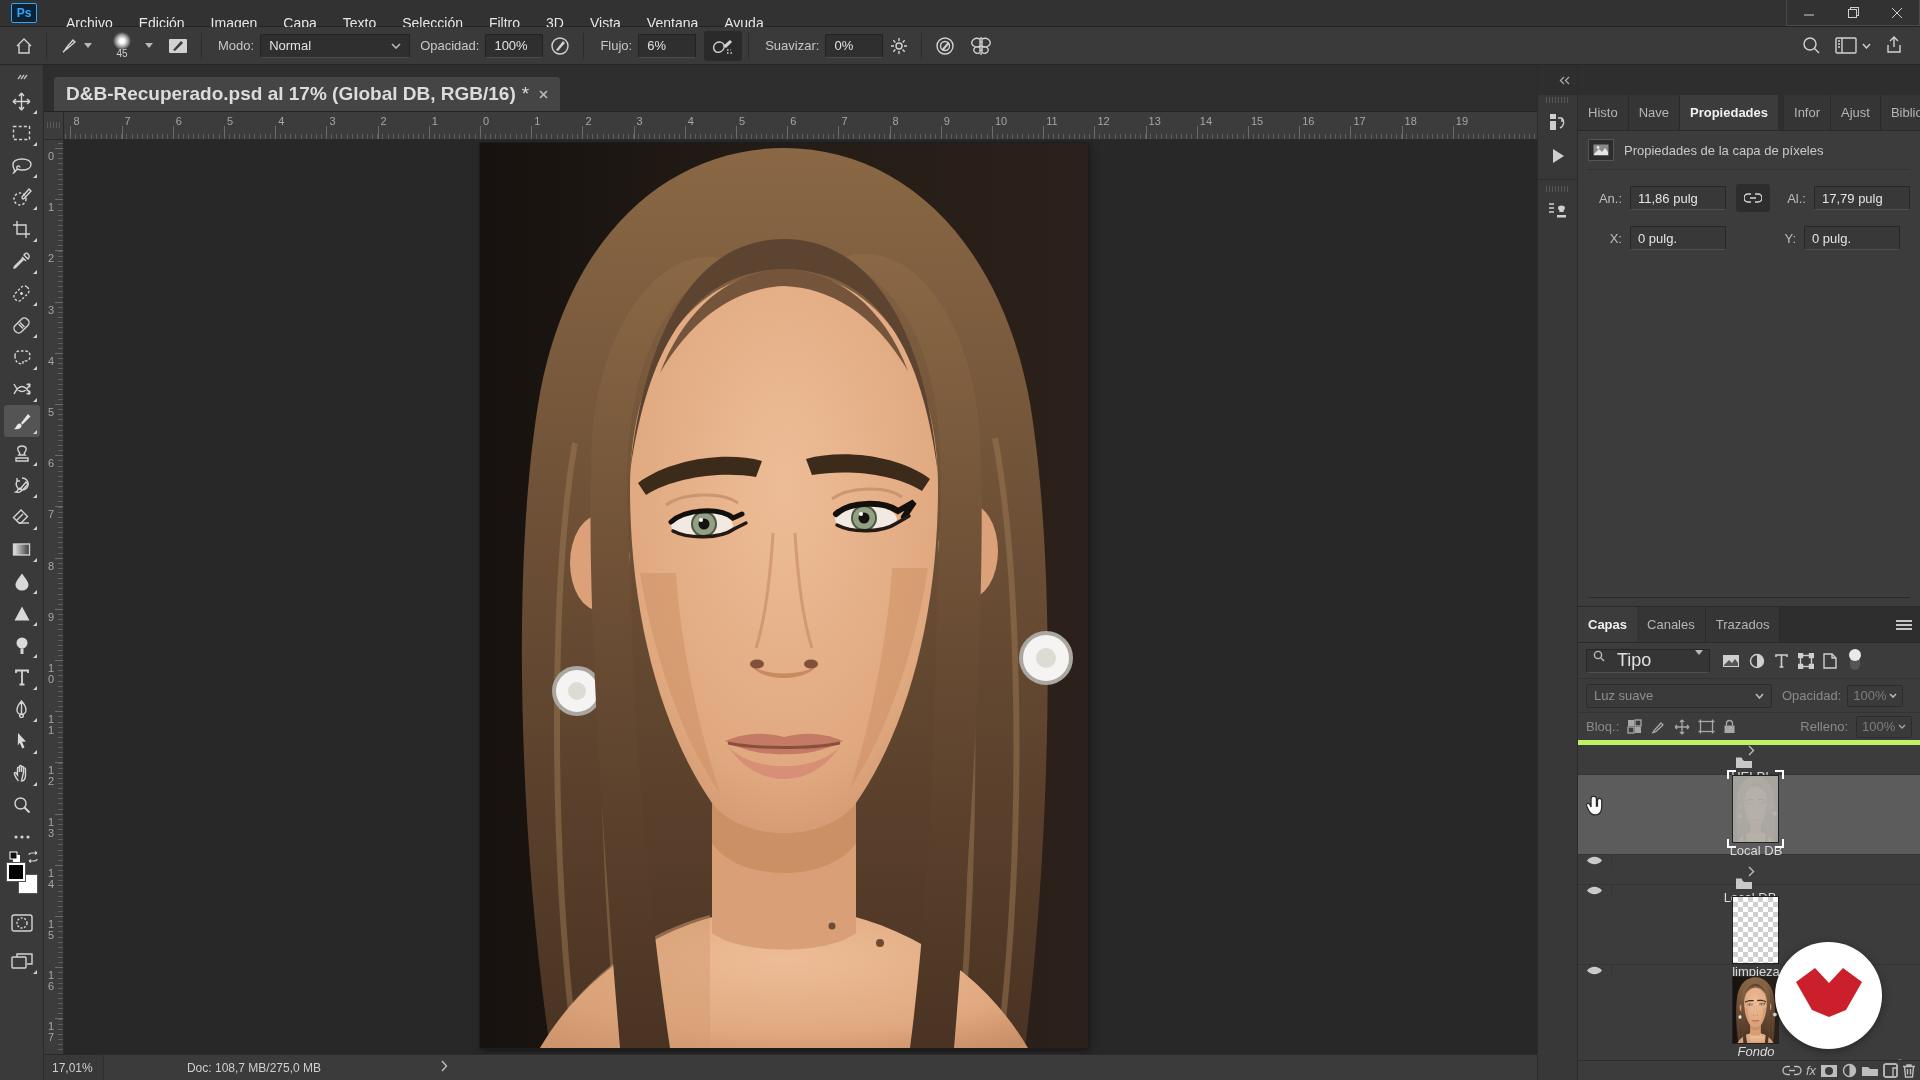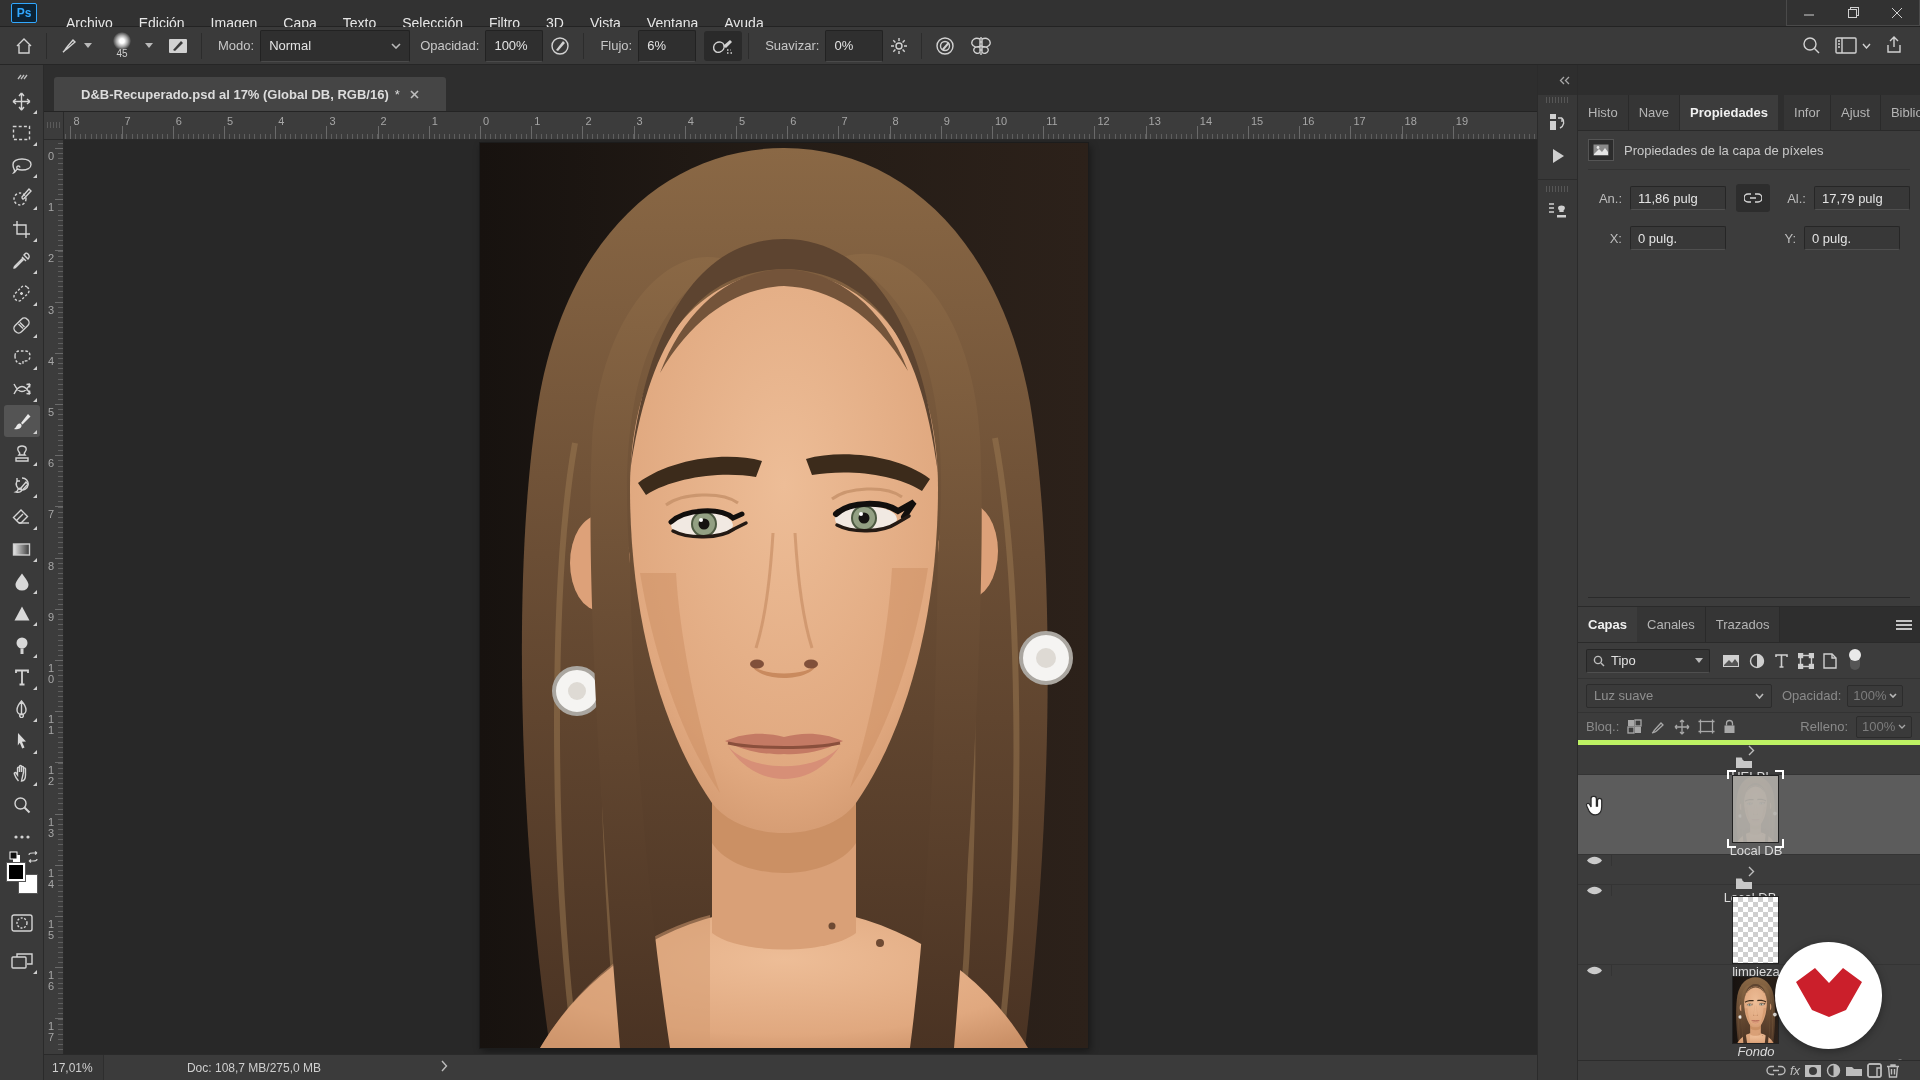--- a/index.html
+++ b/index.html
@@ -22,21 +22,21 @@
 
   
   .optionsbar { position:absolute; left:0; top:27px; width:1920px; height:38px;
     background:#3a3a3a; border-bottom:1px solid #262626; display:flex; align-items:center;
     color:#cfcfcf; font-size:13px;}
   .ob-icon { display:flex; align-items:center; justify-content:center; padding:0 7px; height:30px;}
   .ob-icon svg { stroke:#d2d2d2; fill:none; stroke-width:1.4; }
   .ob-sep { width:1px; height:26px; background:#2c2c2c; margin:0 6px; }
   .ob-label { color:#c7c7c7; margin:0 6px 0 10px; }
   .ob-well { background:#2f2f2f; border:1px solid #222; border-bottom-color:#4a4a4a;
-    height:32px; display:flex; align-items:center; padding:0 8px; color:#e3e3e3; border-radius:2px;gap:40px;}
+    height:24px; display:flex; align-items:center; padding:0 8px; color:#e3e3e3; border-radius:2px;gap:40px;}
   .ob-chev { margin-left:6px; display:flex; align-items:center;}
   .dd-arrow { width:0; height:0; border-left:4px solid transparent; border-right:4px solid transparent;
     border-top:5px solid #b9b9b9; }
   .chev-svg { stroke:#b9b9b9; fill:none; stroke-width:1.6;}
   .brush-preview { display:flex; flex-direction:column; align-items:center; width:34px; margin-left:6px;}
   .brush-dot { width:18px; height:18px; border-radius:50%;
     background:radial-gradient(circle, #ffffff 0 18%, rgba(255,255,255,.55) 45%, rgba(255,255,255,0) 72%);}
   .brush-num { font-size:10px; color:#cfcfcf; margin-top:-2px;}
   .ob-toggle-active { background:#2a2a2a; border-radius:3px; }
   .ob-right { margin-left:auto; display:flex; align-items:center; margin-right:10px;}
@@ -59,22 +59,22 @@
   .bg-swatch { position:absolute; right:0; bottom:0; width:18px; height:18px; background:#fff;
     outline:1px solid #555;}
   .mini-reset { position:absolute; left:2px; top:-14px; }
   .mini-swap { position:absolute; right:-2px; top:-14px; }
 
   
   .canvas-col { position:absolute; left:44px; top:65px; width:1493px; bottom:0; background:#282828;}
   .tabbar { position:absolute; left:0; top:0; width:100%; height:47px; background:#2e2e2e;
     border-bottom:1px solid #242424;}
   .doc-tab { position:absolute; left:10px; bottom:0; height:34px; background:#454545;
-    color:#dcdcdc; font-size:13px; font-weight:bold; display:flex; align-items:center;
-    padding:0 27px; border-radius:3px 3px 0 0;}
+    color:#dcdcdc; font-size:19px; font-weight:bold; display:flex; align-items:center;
+    padding:0 12px; border-radius:3px 3px 0 0;}
   .doc-tab .dirty { margin-left:6px; font-weight:normal;}
   .tab-close { margin-left:10px; display:flex; align-items:center;}
   .tab-close svg { stroke:#bdbdbd; stroke-width:1.6;}
   .ruler-corner { position:absolute; left:0; top:47px; width:20px; height:28px; background:#3c3c3c;
     border-right:1px solid #2a2a2a; border-bottom:1px solid #2a2a2a;
     background-image:repeating-linear-gradient(90deg,#5a5a5a 0 1px, transparent 1px 3px);
     background-size:14px 6px; background-position:3px 10px; background-repeat:no-repeat;}
   .hruler { position:absolute; left:20px; top:47px; right:0; height:28px; background:#3c3c3c;
     border-bottom:1px solid #2a2a2a; overflow:hidden;
     background-image:repeating-linear-gradient(90deg, #5e5e5e 0 1px, transparent 1px 5.12px);
@@ -130,22 +130,22 @@
   .fld-well { width:96px; height:24px; background:#383838; border:1px solid #262626;
     border-bottom-color:#4f4f4f; display:flex; align-items:center; padding:0 7px; color:#e4e4e4;
     border-radius:2px;}
   .link-box { width:34px; height:28px; background:#2d2d2d; border-radius:3px; margin:0 10px;
     display:flex; align-items:center; justify-content:center;}
   .props-spacer { height:348px; border-bottom:1px solid #2a2a2a;}
 
   
   .layers-panel { border-top:1px solid #2a2a2a;}
   .lp-filter { display:flex; align-items:center; height:36px; padding:0 8px; border-bottom:1px solid #333;}
-  .search-well { display:flex; align-items:center; gap:6px; width:124px; height:24px; background:#353535;
-    border:1px solid #262626; border-bottom-color:#4f4f4f; color:#e0e0e0; font-size:13px;
+  .search-well { display:flex; align-items:flex-start; gap:12px; width:124px; height:24px; background:#353535;
+    border:1px solid #262626; border-bottom-color:#4f4f4f; color:#e0e0e0; font-size:18px;
     padding:0 6px; border-radius:2px;}
   .search-well .dd-arrow { margin-left:auto;}
   .lp-filter-icons { display:flex; align-items:center; gap:9px; margin-left:12px;}
   .lp-filter-icons svg { stroke:#cfcfcf; fill:none; stroke-width:1.4;}
   .filter-pill { width:10px; height:18px; border-radius:6px; background:#555; position:relative; margin-left:4px;}
   .filter-pill::before { content:""; position:absolute; left:-1px; top:-3px; width:12px; height:12px;
     border-radius:50%; background:#e9e9e9;}
   .lp-blend { display:flex; align-items:center; height:34px; padding:0 8px; border-bottom:1px solid #333;
     font-size:13px; color:#8a8a8a;}
   .blend-well { width:186px; height:24px; background:#3a3a3a; border:1px solid #2c2c2c;
@@ -177,21 +177,21 @@
   .c-tl{ left:-5px; top:-5px; border-right:none; border-bottom:none;}
   .c-tr{ right:-5px; top:-5px; border-left:none; border-bottom:none;}
   .c-bl{ left:-5px; bottom:-5px; border-right:none; border-top:none;}
   .c-br{ right:-5px; bottom:-5px; border-left:none; border-top:none;}
   .layer-name { margin-left:14px; }
   .italic { font-style:italic; }
   .lock-ic { margin-left:auto; margin-right:14px;}
   .lock-ic svg { stroke:#c9c9c9; fill:none; stroke-width:1.4;}
   .lp-actions { position:absolute; left:0; bottom:0; width:100%; height:20px; background:#3c3c3c;
     border-top:1px solid #2c2c2c; display:flex; align-items:center; justify-content:flex-end;
-    gap:4px; padding-right:20px; color:#bdbdbd;}
+    gap:4px; padding-right:4px; color:#bdbdbd;}
   .lp-actions svg { stroke:#bdbdbd; fill:none; stroke-width:1.4;}
   .fx-label { font-size:13px; font-style:italic; color:#bdbdbd;}
 
   
   .rec-overlay { position:absolute; left:1775px; top:942px; width:107px; height:107px;
     border-radius:50%; background:#fff; z-index:50; box-shadow:0 2px 8px rgba(0,0,0,.35);
     display:flex; align-items:center; justify-content:center;}
   .hand-cursor { position:absolute; left:1585px; top:795px; z-index:60; }
 </style>
 </head>

